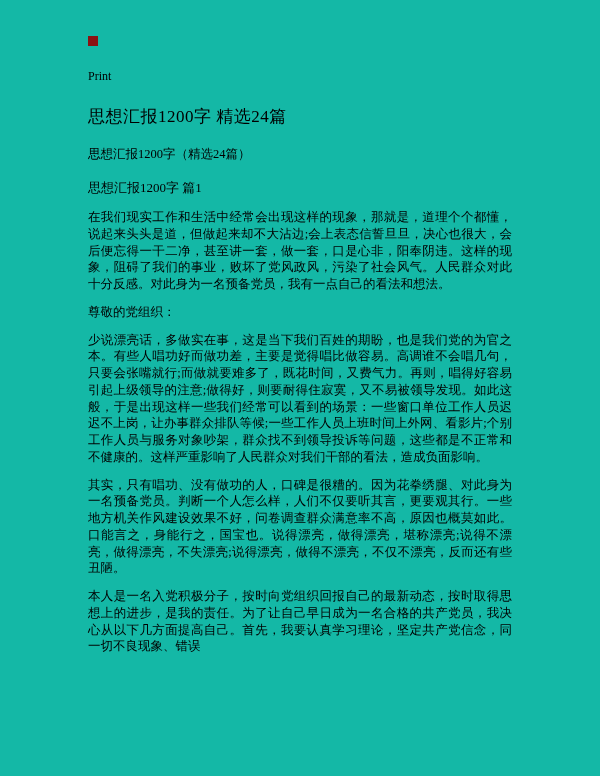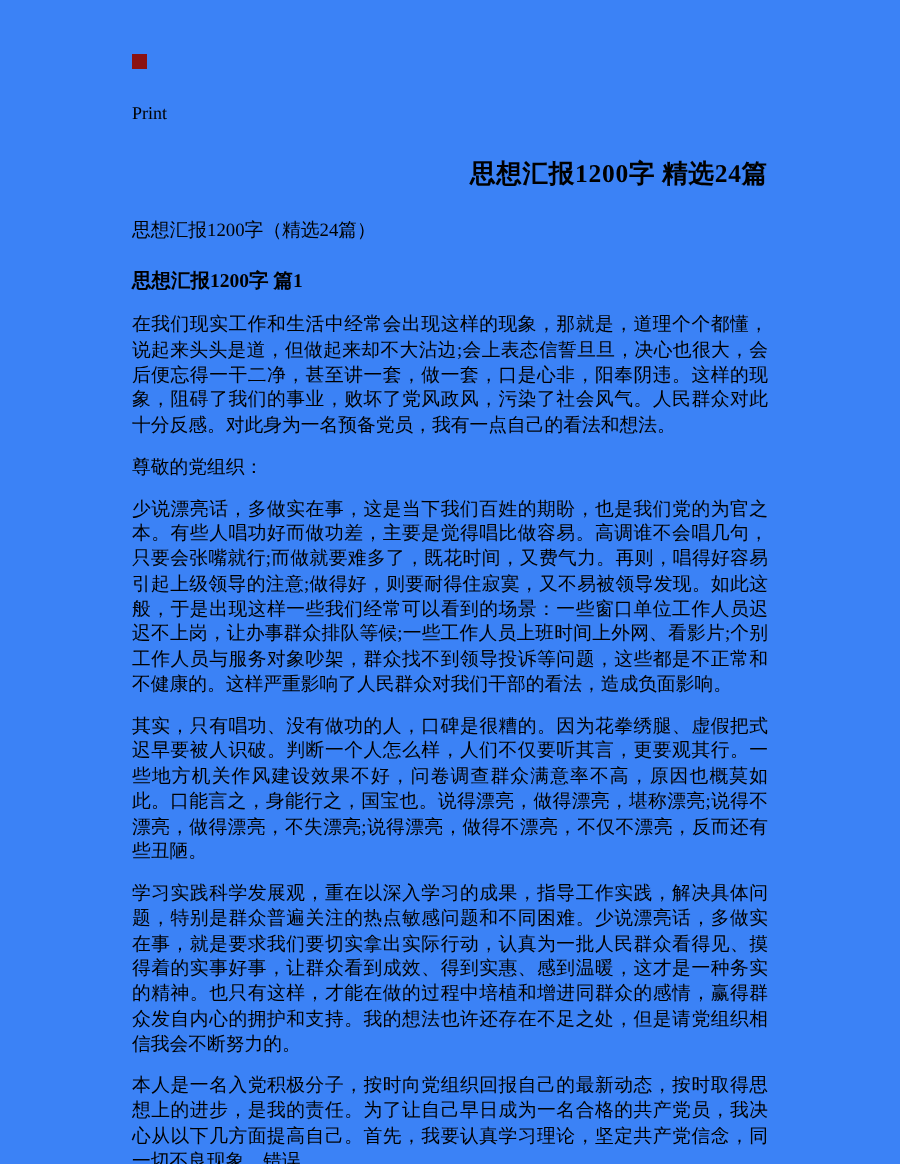--- a/index.html
+++ b/index.html
@@ -8,49 +8,49 @@
     width: 600px;
     font-family: "Liberation Serif", "DejaVu Serif", serif;
     color: #000000;
   }
   .page {
     position: relative;
     width: 600px;
     height: 776px;
     padding: 36px 88px 20px 88px;
     overflow: hidden;
-    background: #3b82f6;
+    background: #14b8a6;
   }
   .marker {
     width: 10px;
     height: 10px;
     margin-bottom: 20px;
   }
   .print-label {
     font-size: 12px;
     line-height: 14px;
     margin-bottom: 16px;
     color: #000000;
     cursor: pointer;
     display: inline-block;
   }
   .page-title {
-    text-align: right;
+    text-align: left;
     font-size: 17px;
-    font-weight: bold;
+    font-weight: normal;
     margin: 6px 0 18px 0;
     letter-spacing: 0.5px;
   }
   .page-subtitle {
     font-size: 12.5px;
     margin: 0 0 16px 0;
   }
   .section-heading {
     font-size: 13px;
-    font-weight: bold;
+    font-weight: normal;
     margin: 14px 0 12px 0;
   }
   .body-para {
     font-size: 12.5px;
     line-height: 1.34;
     text-align: justify;
     margin: 0 0 11px 0;
   }
 </style>
 </head>
@@ -64,18 +64,17 @@
 
   <h1 class="page-title">思想汇报1200字 精选24篇</h1>
 
   <div class="page-subtitle">思想汇报1200字（精选24篇）</div>
 
   <div id="article-body">
       <div class="section-heading">思想汇报1200字 篇1</div>
       <p class="body-para">在我们现实工作和生活中经常会出现这样的现象，那就是，道理个个都懂，说起来头头是道，但做起来却不大沾边;会上表态信誓旦旦，决心也很大，会后便忘得一干二净，甚至讲一套，做一套，口是心非，阳奉阴违。这样的现象，阻碍了我们的事业，败坏了党风政风，污染了社会风气。人民群众对此十分反感。对此身为一名预备党员，我有一点自己的看法和想法。</p>
       <p class="body-para">尊敬的党组织：</p>
       <p class="body-para">少说漂亮话，多做实在事，这是当下我们百姓的期盼，也是我们党的为官之本。有些人唱功好而做功差，主要是觉得唱比做容易。高调谁不会唱几句，只要会张嘴就行;而做就要难多了，既花时间，又费气力。再则，唱得好容易引起上级领导的注意;做得好，则要耐得住寂寞，又不易被领导发现。如此这般，于是出现这样一些我们经常可以看到的场景：一些窗口单位工作人员迟迟不上岗，让办事群众排队等候;一些工作人员上班时间上外网、看影片;个别工作人员与服务对象吵架，群众找不到领导投诉等问题，这些都是不正常和不健康的。这样严重影响了人民群众对我们干部的看法，造成负面影响。</p>
-      <p class="body-para">其实，只有唱功、没有做功的人，口碑是很糟的。因为花拳绣腿、虚假把式迟早要被人识破。判断一个人怎么样，人们不仅要听其言，更要观其行。一些地方机关作风建设效果不好，问卷调查群众满意率不高，原因也概莫如此。口能言之，身能行之，国宝也。说得漂亮，做得漂亮，堪称漂亮;说得不漂亮，做得漂亮，不失漂亮;说得漂亮，做得不漂亮，不仅不漂亮，反而还有些丑陋。</p>
-      <p class="body-para">学习实践科学发展观，重在以深入学习的成果，指导工作实践，解决具体问题，特别是群众普遍关注的热点敏感问题和不同困难。少说漂亮话，多做实在事，就是要求我们要切实拿出实际行动，认真为一批人民群众看得见、摸得着的实事好事，让群众看到成效、得到实惠、感到温暖，这才是一种务实的精神。也只有这样，才能在做的过程中培植和增进同群众的感情，赢得群众发自内心的拥护和支持。我的想法也许还存在不足之处，但是请党组织相信我会不断努力的。</p>
+      <p class="body-para">其实，只有唱功、没有做功的人，口碑是很糟的。因为花拳绣腿、对此身为一名预备党员。判断一个人怎么样，人们不仅要听其言，更要观其行。一些地方机关作风建设效果不好，问卷调查群众满意率不高，原因也概莫如此。口能言之，身能行之，国宝也。说得漂亮，做得漂亮，堪称漂亮;说得不漂亮，做得漂亮，不失漂亮;说得漂亮，做得不漂亮，不仅不漂亮，反而还有些丑陋。</p>
       <p class="body-para">本人是一名入党积极分子，按时向党组织回报自己的最新动态，按时取得思想上的进步，是我的责任。为了让自己早日成为一名合格的共产党员，我决心从以下几方面提高自己。首先，我要认真学习理论，坚定共产党信念，同一切不良现象、错误</p>
     </div>
 
 </div>
 
 </body></html>

